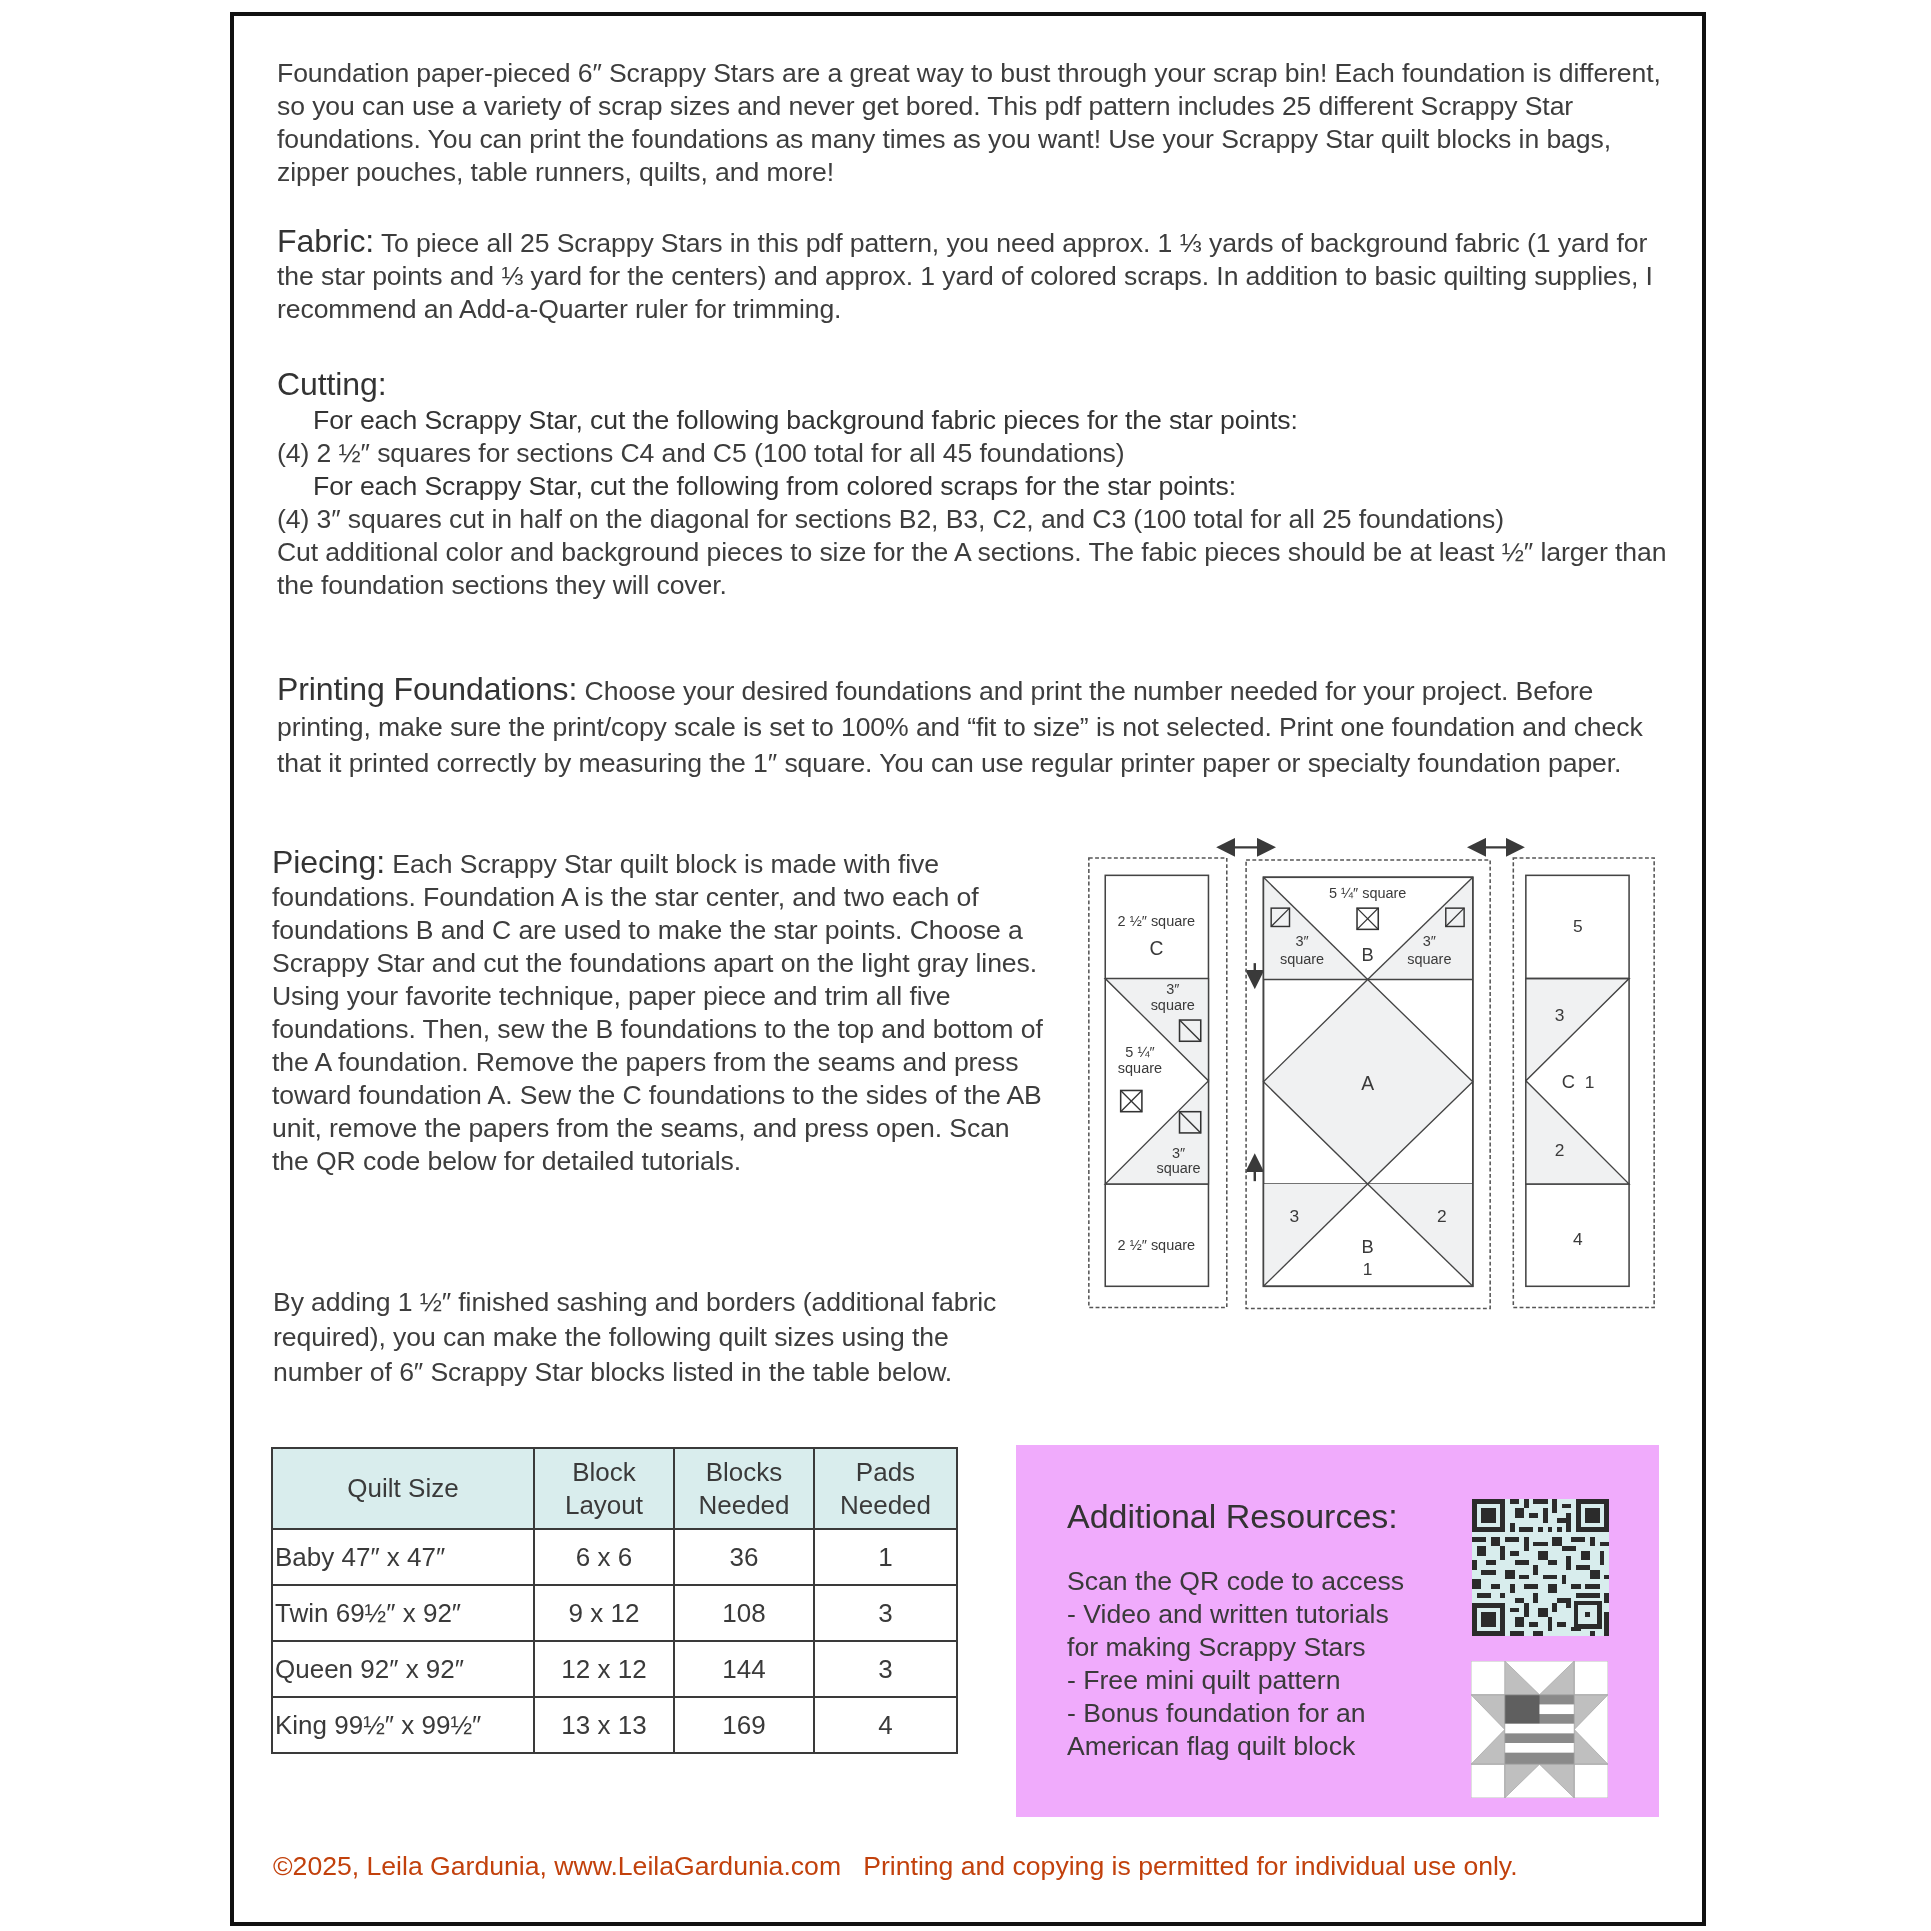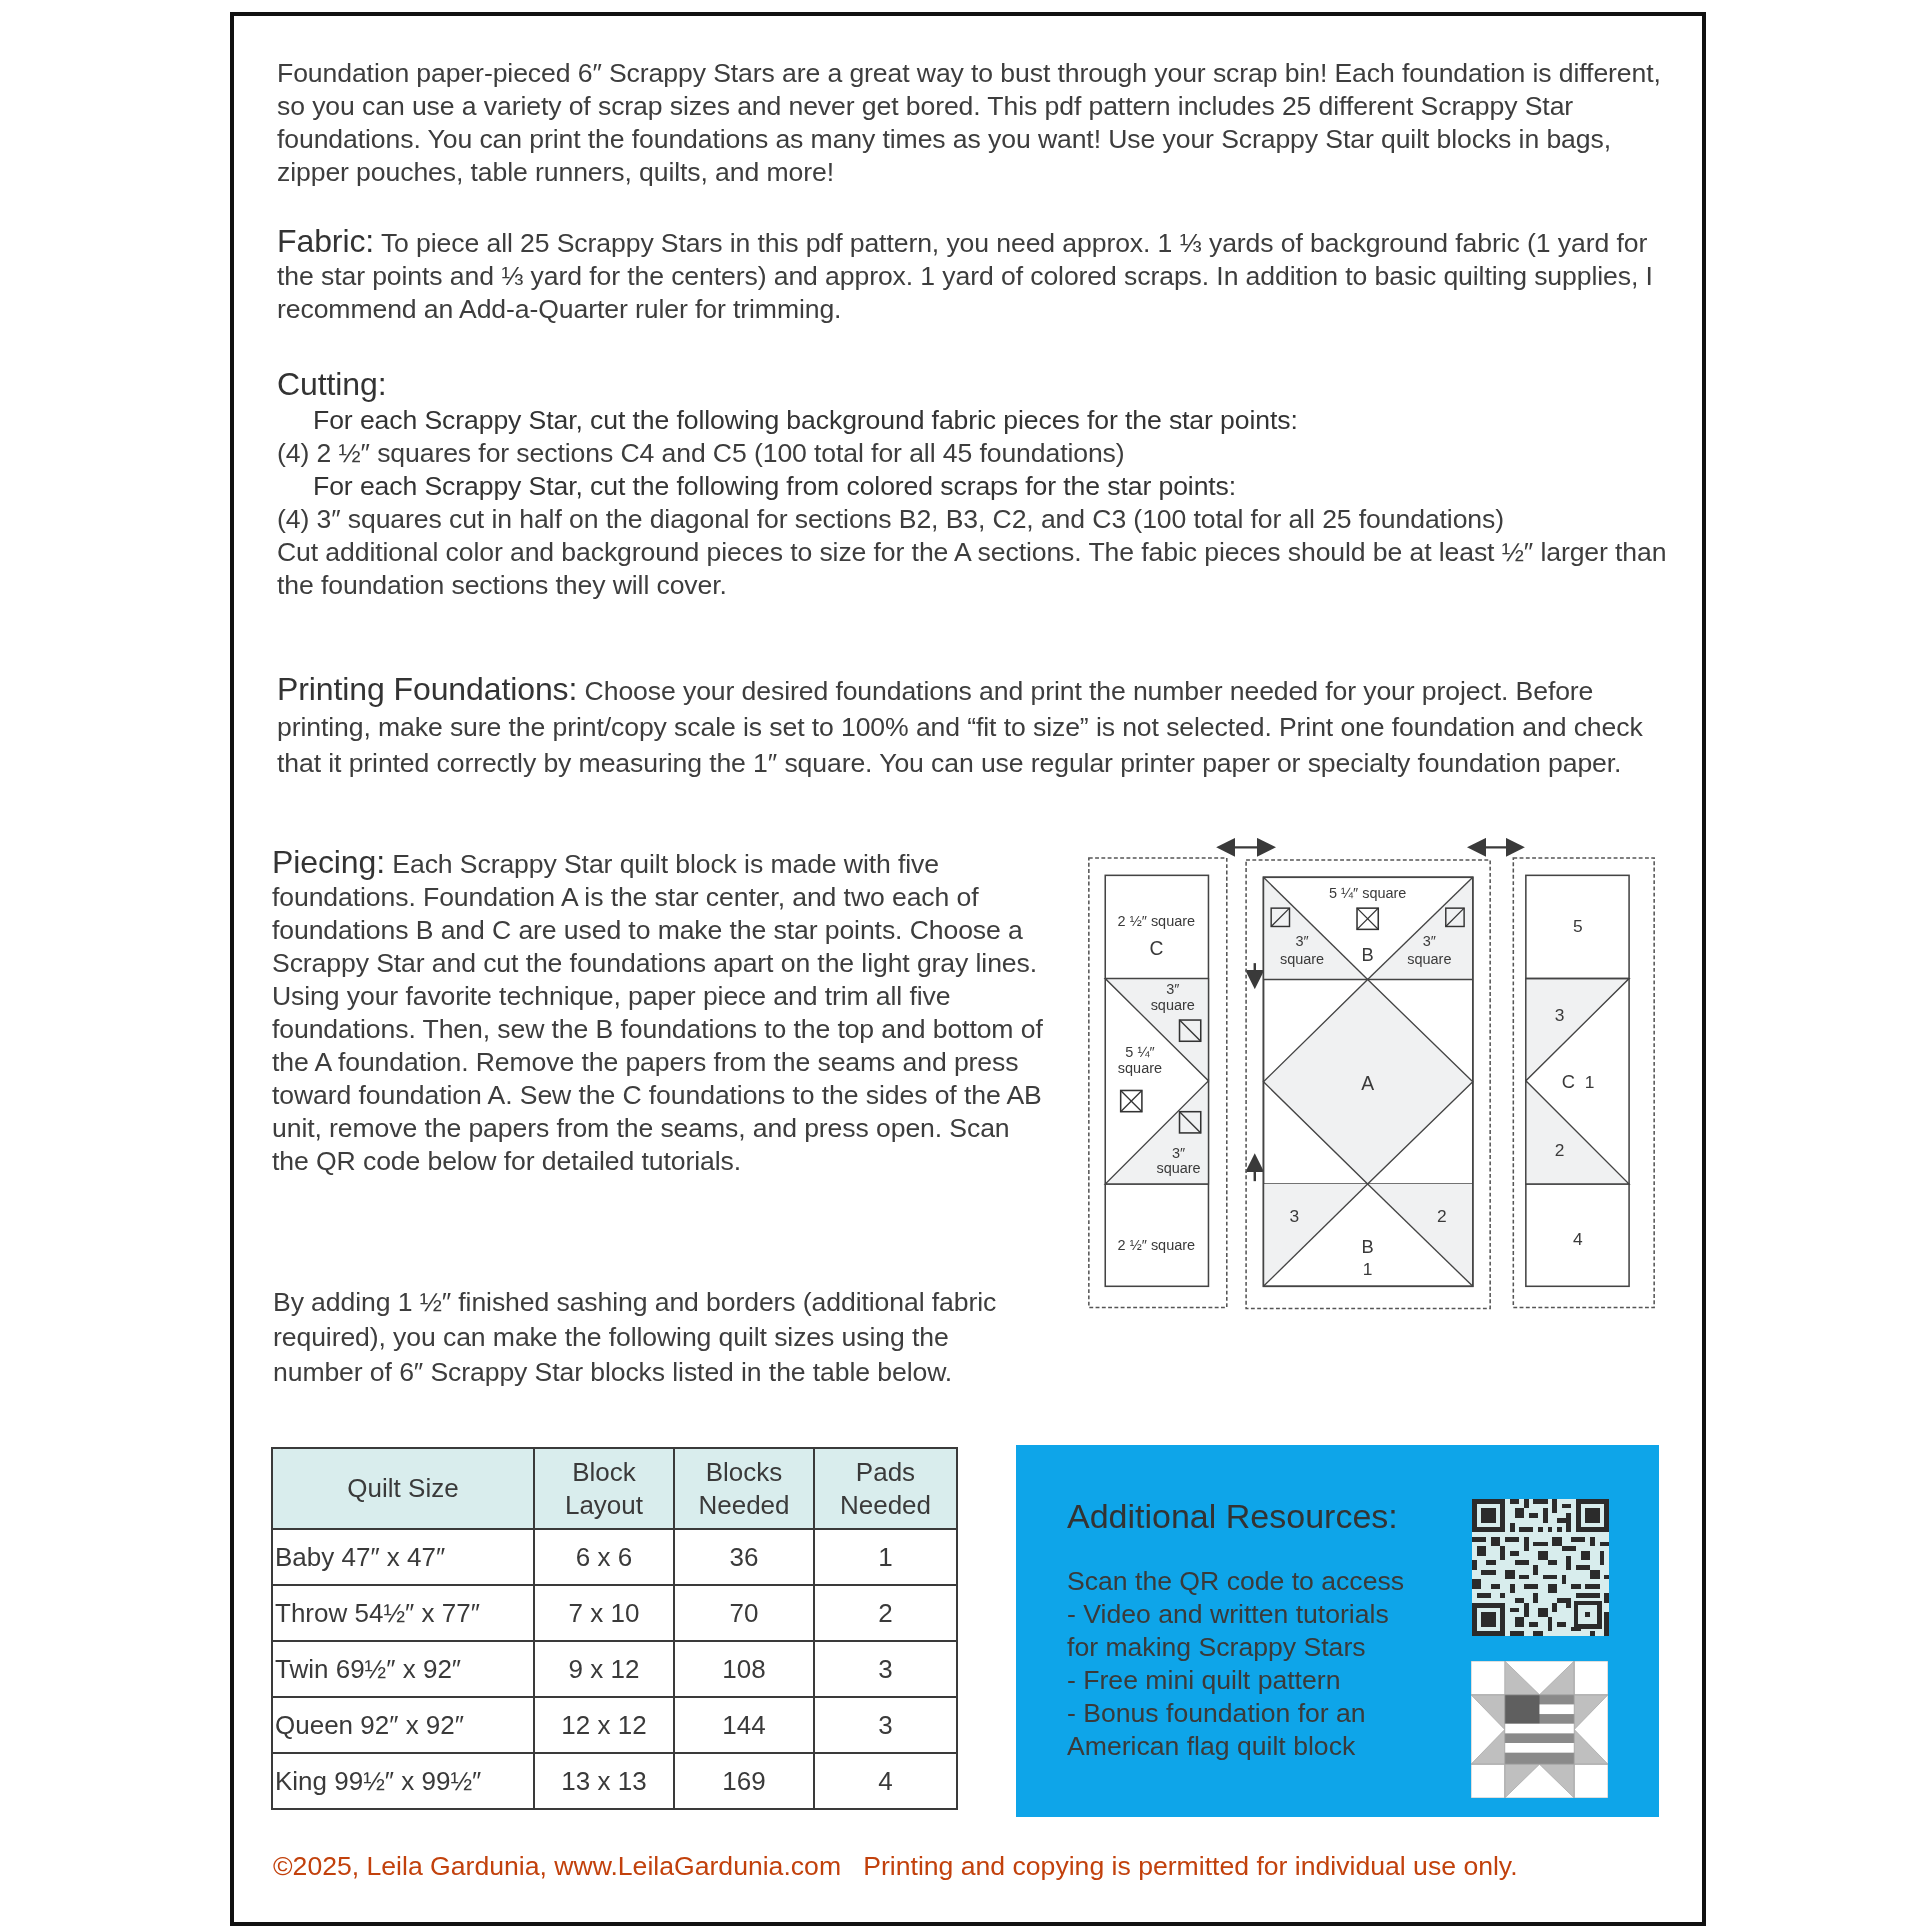--- a/index.html
+++ b/index.html
@@ -21,21 +21,21 @@
 
   
   table.quilt-table { position: absolute; left: 271px; top: 1447px; border-collapse: collapse;
                       font-size: 26px; color: #3a3a3a; }
   table.quilt-table th, table.quilt-table td { border: 2.9px solid #3a3a3a; text-align: center; padding: 0; }
   table.quilt-table th { background: #d9eded; font-weight: normal; height: 79px; line-height: 33px; }
   table.quilt-table td { height: 54px; }
   table.quilt-table td.size { text-align: left; padding-left: 2px; }
 
   
-  .resources { position: absolute; left: 1016px; top: 1445px; width: 643px; height: 372px; background: #0ea5e9; }
+  .resources { position: absolute; left: 1016px; top: 1445px; width: 643px; height: 372px; background: #f0abfc; }
   .resources .title { position: absolute; left: 51px; top: 52px; font-size: 34px; color: #333; }
   .resources .body { position: absolute; left: 51px; top: 120px; width: 386px; font-size: 26.6px; line-height: 33px; color: #3a3a3a; }
   .qr { position: absolute; left: 456px; top: 54px; width: 137px; height: 137px; }
   .flag-block { position: absolute; left: 455px; top: 216px; width: 137px; height: 137px; }
 
   .footer { position: absolute; left: 273px; top: 1851px; font-size: 26.6px; color: #c2410c; white-space: pre; }
 
   .diagram { position: absolute; left: 1072px; top: 830px; width: 599px; height: 492px; }
   .diagram text { font-family: "Liberation Sans", "DejaVu Sans", sans-serif; fill: #3a3a3a; }
 </style>
@@ -177,26 +177,20 @@
       <th><span>Blocks</span><br><span>Needed</span></th>
       <th><span>Pads</span><br><span>Needed</span></th>
     </tr>
   </thead>
   <tbody>
     <tr>
       <td class="size">Baby 47″ x 47″</td>
       <td>6 x 6</td>
       <td>36</td>
       <td>1</td>
-    </tr>
-    <tr>
-      <td class="size">Throw 54½″ x 77″</td>
-      <td>7 x 10</td>
-      <td>70</td>
-      <td>2</td>
     </tr>
     <tr>
       <td class="size">Twin 69½″ x 92″</td>
       <td>9 x 12</td>
       <td>108</td>
       <td>3</td>
     </tr>
     <tr>
       <td class="size">Queen 92″ x 92″</td>
       <td>12 x 12</td>

